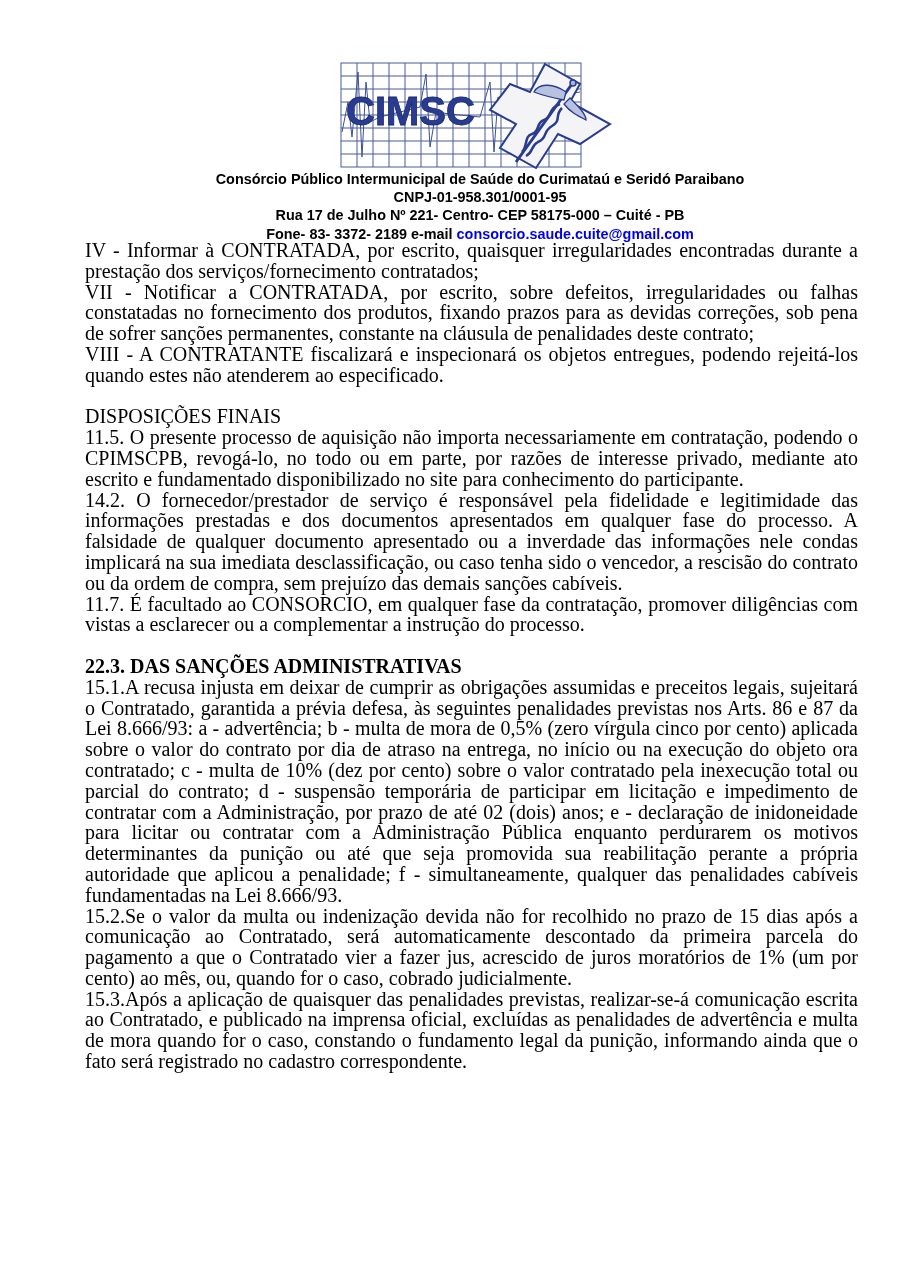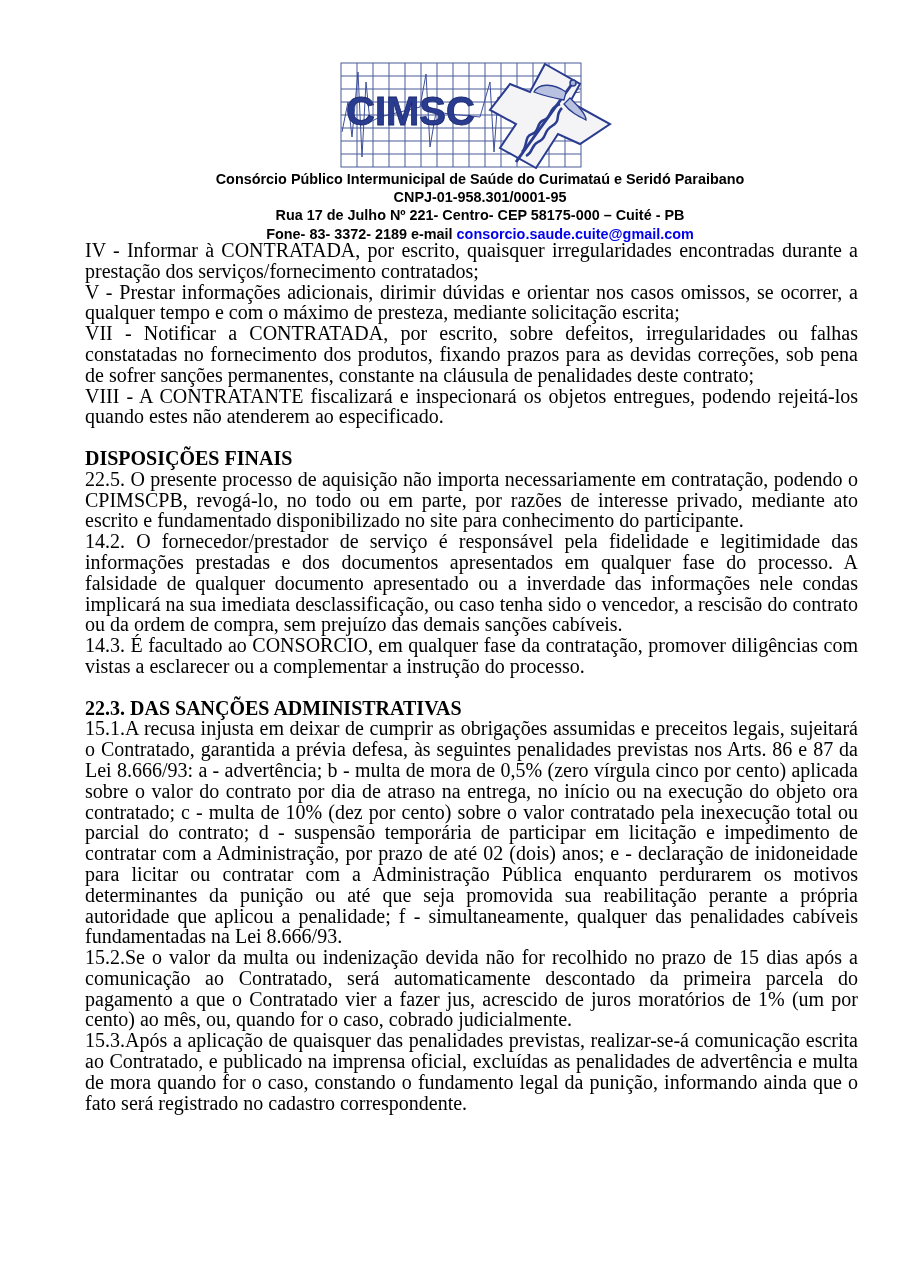--- a/index.html
+++ b/index.html
@@ -58,21 +58,21 @@
     .para {
       margin: 0;
       text-align: justify;
       text-align-last: left;
     }
     .spacer {
       height: 20.8px;
     }
     .section-title {
       margin: 0;
-      font-weight: bold;
+      font-weight: normal;
     }
     .section-title.bold {
       font-weight: bold;
     }
   </style>
 </head>
 <body>
 
 <div class="page">
 
@@ -125,30 +125,29 @@
 
   <div class="header-block">
     <div>Consórcio Público Intermunicipal de Saúde do  Curimataú e Seridó Paraibano</div>
     <div>CNPJ-01-958.301/0001-95</div>
     <div>Rua 17 de Julho Nº 221- Centro- CEP 58175-000 – Cuité - PB</div>
     <div><span>Fone- 83- 3372- 2189 e-mail </span><a class="header-link">consorcio.saude.cuite@gmail.com</a></div>
   </div>
 
   <div class="content">
     <p class="para">IV - Informar à CONTRATADA, por escrito, quaisquer irregularidades encontradas durante a prestação dos serviços/fornecimento contratados;</p>
-    <p class="para">V - Prestar informações adicionais, dirimir dúvidas e orientar nos casos omissos, se ocorrer, a qualquer tempo e com o máximo de presteza, mediante solicitação escrita;</p>
     <p class="para">VII - Notificar a CONTRATADA, por escrito, sobre defeitos, irregularidades ou falhas constatadas no fornecimento dos produtos, fixando prazos para as devidas correções, sob pena de sofrer sanções permanentes, constante na cláusula de penalidades deste contrato;</p>
     <p class="para">VIII - A CONTRATANTE fiscalizará e inspecionará os objetos entregues, podendo rejeitá-los quando estes não atenderem ao especificado.</p>
 
     <div class="spacer"></div>
 
     <p class="section-title">DISPOSIÇÕES FINAIS</p>
-    <p class="para">22.5. O presente processo de aquisição não importa necessariamente em contratação, podendo o CPIMSCPB, revogá-lo, no todo ou em parte, por razões de interesse privado, mediante ato escrito e fundamentado disponibilizado no site para conhecimento do participante.</p>
+    <p class="para">11.5. O presente processo de aquisição não importa necessariamente em contratação, podendo o CPIMSCPB, revogá-lo, no todo ou em parte, por razões de interesse privado, mediante ato escrito e fundamentado disponibilizado no site para conhecimento do participante.</p>
     <p class="para">14.2. O fornecedor/prestador de serviço é responsável pela fidelidade e legitimidade das informações prestadas e dos documentos apresentados em qualquer fase do processo. A falsidade de qualquer documento apresentado ou a inverdade das informações nele condas implicará na sua imediata desclassificação, ou caso tenha sido o vencedor, a rescisão do contrato ou da ordem de compra, sem prejuízo das demais sanções cabíveis.</p>
-    <p class="para">14.3. É facultado ao CONSORCIO, em qualquer fase da contratação, promover diligências com vistas a esclarecer ou a complementar a instrução do processo.</p>
+    <p class="para">11.7. É facultado ao CONSORCIO, em qualquer fase da contratação, promover diligências com vistas a esclarecer ou a complementar a instrução do processo.</p>
 
     <div class="spacer"></div>
 
     <p class="section-title bold">22.3. DAS SANÇÕES ADMINISTRATIVAS</p>
     <p class="para">15.1.A recusa injusta em deixar de cumprir as obrigações assumidas e preceitos legais, sujeitará o Contratado, garantida a prévia defesa, às seguintes penalidades previstas nos Arts. 86 e 87 da Lei 8.666/93: a - advertência; b - multa de mora de 0,5% (zero vírgula cinco por cento) aplicada sobre o valor do contrato por dia de atraso na entrega, no início ou na execução do objeto ora contratado; c - multa de 10% (dez por cento) sobre o valor contratado pela inexecução total ou parcial do contrato; d - suspensão temporária de participar em licitação e impedimento de contratar com a Administração, por prazo de até 02 (dois) anos; e - declaração de inidoneidade para licitar ou contratar com a Administração Pública enquanto perdurarem os motivos determinantes da punição ou até que seja promovida sua reabilitação perante a própria autoridade que aplicou a penalidade; f - simultaneamente, qualquer das penalidades cabíveis fundamentadas na Lei 8.666/93.</p>
     <p class="para">15.2.Se o valor da multa ou indenização devida não for recolhido no prazo de 15 dias após a comunicação ao Contratado, será automaticamente descontado da primeira parcela do pagamento a que o Contratado vier a fazer jus, acrescido de juros moratórios de 1% (um por cento) ao mês, ou, quando for o caso, cobrado judicialmente.</p>
     <p class="para">15.3.Após a aplicação de quaisquer das penalidades previstas, realizar-se-á comunicação escrita ao Contratado, e publicado na imprensa oficial, excluídas as penalidades de advertência e multa de mora quando for o caso, constando o fundamento legal da punição, informando ainda que o fato será registrado no cadastro correspondente.</p>
   </div>
 
 </div>

